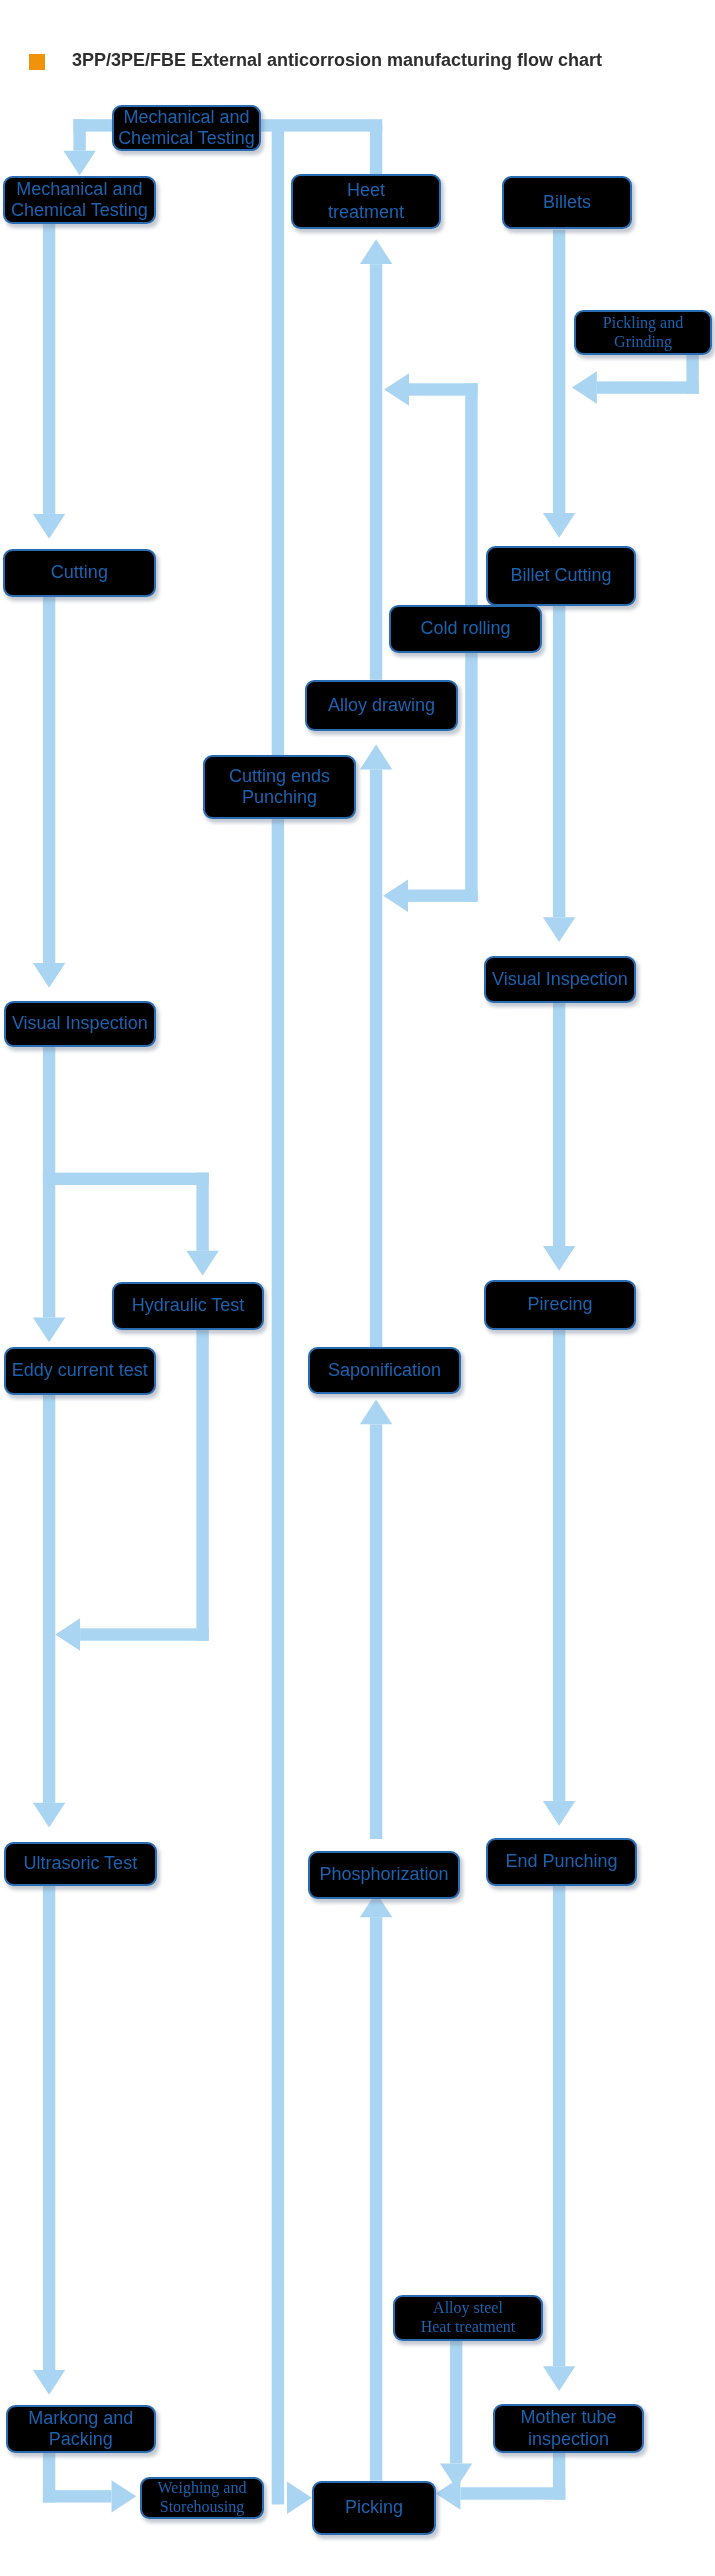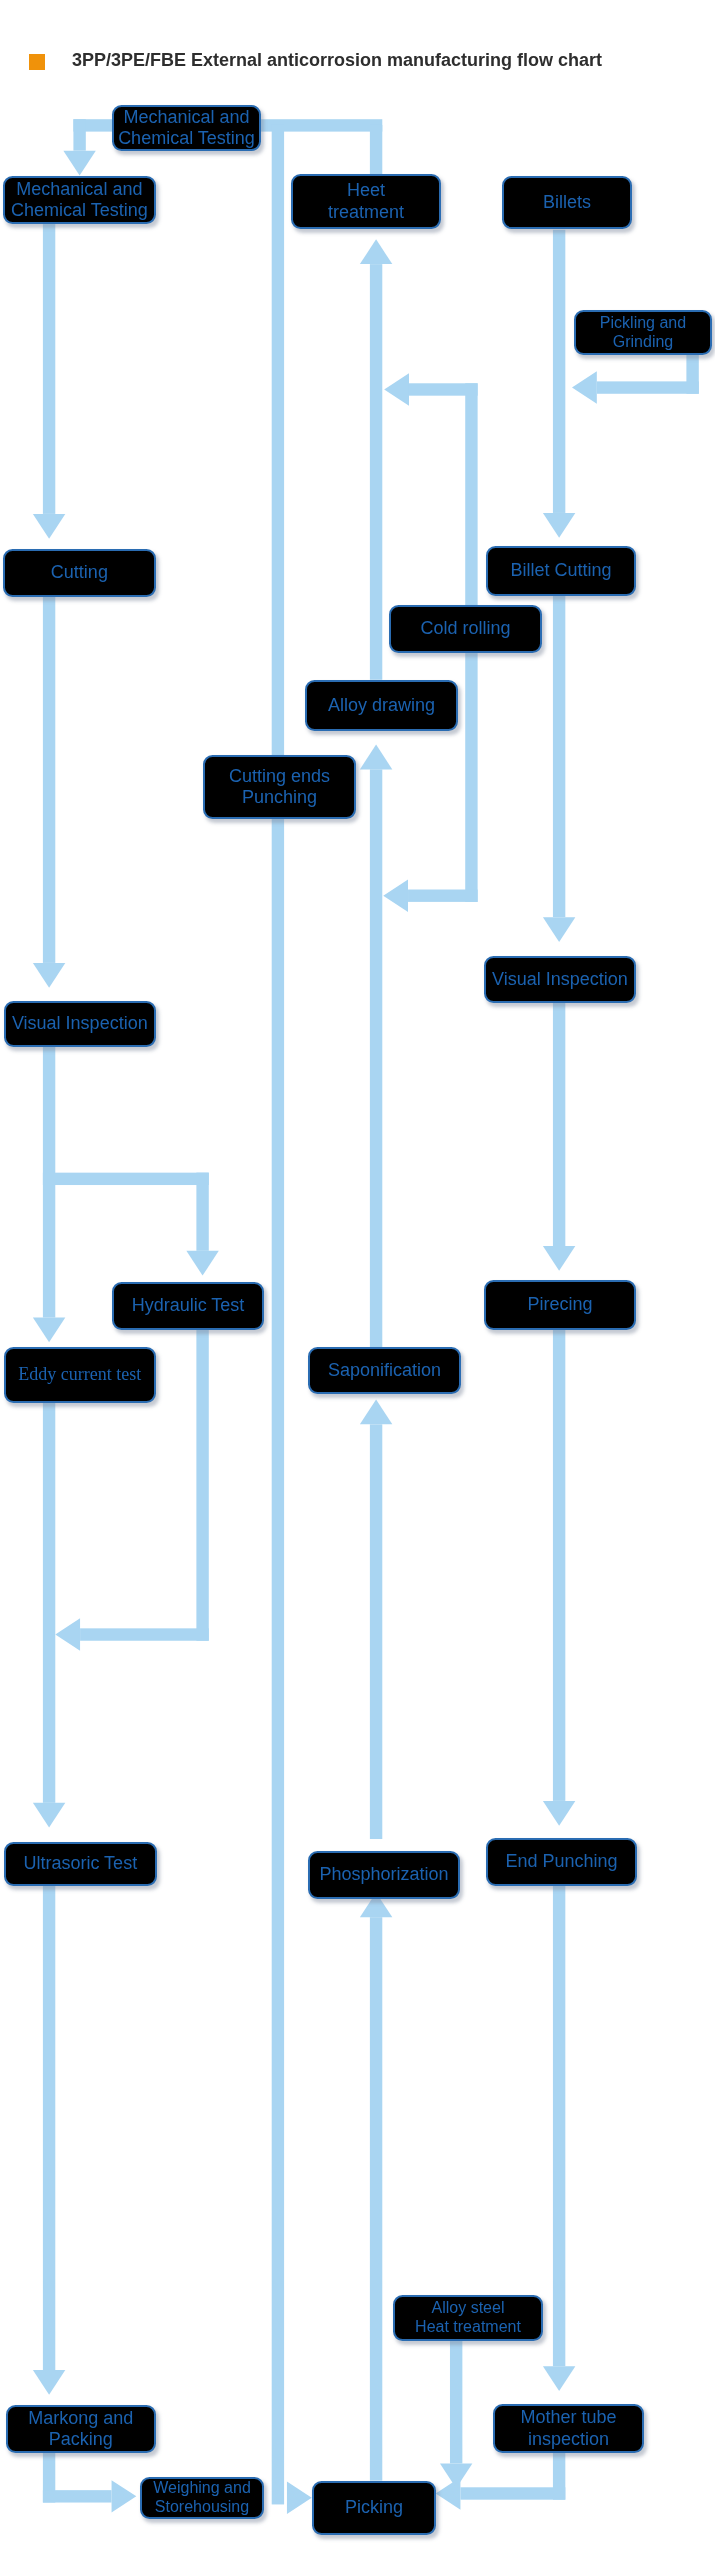--- a/index.html
+++ b/index.html
@@ -28,21 +28,21 @@
     border-radius:9.5px;
     color:var(--box-text);
     font-size:18px;
     line-height:1.18;
     display:flex;align-items:center;justify-content:center;
     text-align:center;
     white-space:pre-line;
     box-shadow:2.9px 3.8px 3.8px rgba(125,135,155,0.45);
     z-index:2;
   }
-  .node.sm{font-size:16px;}
+  .node.sm{font-size:16px;font-family:Liberation Serif, serif;}
   #title-row{
     position:absolute;left:29px;top:47px;height:27px;
     display:flex;align-items:center;z-index:3;
   }
   #title-bullet{
     width:16px;height:16px;margin-top:3.8px;
     background:var(--accent);
     display:inline-block;flex:0 0 auto;
   }
   #page-title{
@@ -202,30 +202,30 @@
   <div class="node" style="left:112px;top:105px;width:149px;height:46px;"><span>Mechanical and
 Chemical Testing</span></div>
   <div class="node" style="left:2.9px;top:176px;width:153px;height:48px;"><span>Mechanical and
 Chemical Testing</span></div>
   <div class="node" style="left:291px;top:174px;width:150px;height:55px;"><span>Heet
 treatment</span></div>
   <div class="node" style="left:502px;top:176px;width:130px;height:53px;"><span>Billets</span></div>
   <div class="node sm" style="left:574px;top:310px;width:138px;height:45px;"><span>Pickling and
 Grinding</span></div>
   <div class="node" style="left:2.9px;top:549px;width:153px;height:48px;"><span>Cutting</span></div>
-  <div class="node" style="left:486px;top:546px;width:150px;height:50px;"><span>Billet Cutting</span></div>
+  <div class="node" style="left:486px;top:546px;width:150px;height:60px;"><span>Billet Cutting</span></div>
   <div class="node" style="left:389px;top:605px;width:153px;height:48px;"><span>Cold rolling</span></div>
   <div class="node" style="left:305px;top:680px;width:153px;height:51px;"><span>Alloy drawing</span></div>
   <div class="node" style="left:203px;top:755px;width:153px;height:64px;"><span>Cutting ends
 Punching</span></div>
   <div class="node" style="left:484px;top:956px;width:152px;height:47px;"><span>Visual Inspection</span></div>
   <div class="node" style="left:3.8px;top:1001px;width:152px;height:46px;"><span>Visual Inspection</span></div>
   <div class="node" style="left:112px;top:1282px;width:152px;height:48px;"><span>Hydraulic Test</span></div>
   <div class="node" style="left:484px;top:1280px;width:152px;height:50px;"><span>Pirecing</span></div>
-  <div class="node" style="left:3.8px;top:1347px;width:152px;height:56px;font-family:Liberation Serif, serif;"><span>Eddy current test</span></div>
+  <div class="node" style="left:3.8px;top:1347px;width:152px;height:48px;"><span>Eddy current test</span></div>
   <div class="node" style="left:308px;top:1347px;width:153px;height:47px;"><span>Saponification</span></div>
   <div class="node" style="left:3.8px;top:1842px;width:153px;height:44px;text-align:center;"><span>Ultrasoric Test</span></div>
   <div class="node" style="left:308px;top:1839px;width:152px;height:48px;margin-top:12px;"><span>Phosphorization</span></div>
   <div class="node" style="left:486px;top:1838px;width:151px;height:48px;"><span>End Punching</span></div>
   <div class="node sm" style="left:393px;top:2295px;width:150px;height:46px;"><span>Alloy steel
 Heat treatment</span></div>
   <div class="node" style="left:5.7px;top:2405px;width:150px;height:48px;"><span>Markong and
 Packing</span></div>
   <div class="node" style="left:493px;top:2404px;width:151px;height:49px;"><span>Mother tube
 inspection</span></div>

